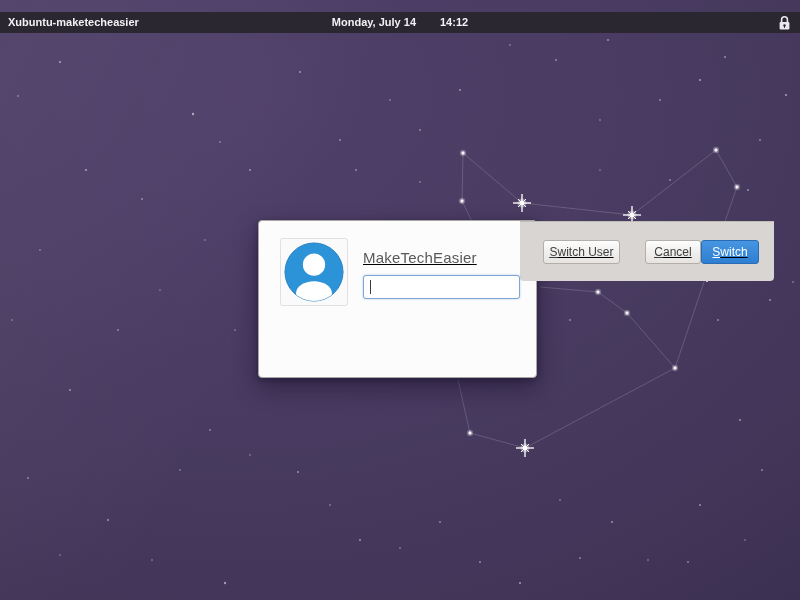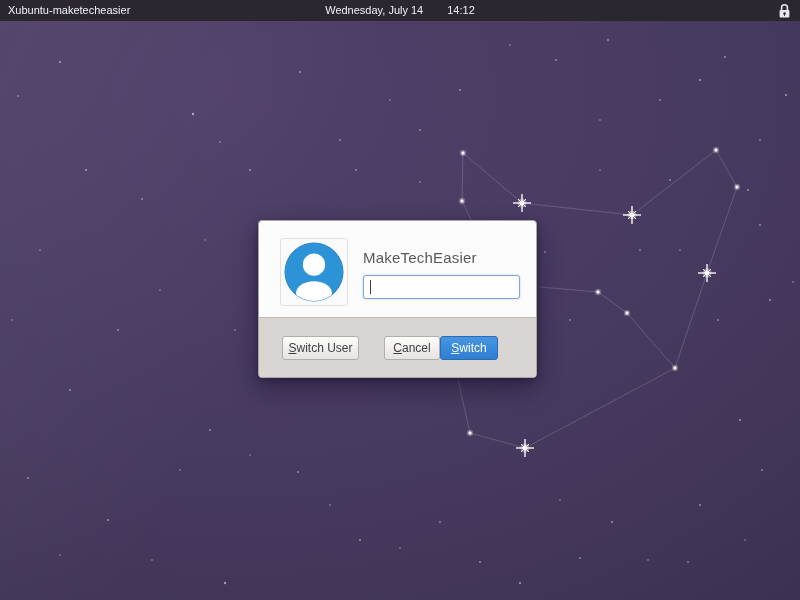--- a/index.html
+++ b/index.html
@@ -11,39 +11,39 @@
   .screen{
     position:relative;width:800px;height:600px;overflow:hidden;
     background:
       linear-gradient(115deg, rgba(255,255,255,.05) 0%, rgba(255,255,255,0) 38%),
       radial-gradient(1100px 820px at 30% 16%, #50406a 0%, #473a5f 45%, #3e3254 75%, #362a49 100%);
   }
   #sky{position:absolute;left:0;top:0;width:800px;height:600px;}
 
   
   .panel{
-    position:absolute;left:0;top:0;width:800px;height:21px;
+    position:absolute;left:0;top:12px;width:800px;height:21px;
     background:#2a2730;
     display:flex;align-items:center;
-    color:#f2f1f4;font-size:11px;font-weight:normal;
+    color:#f2f1f4;font-size:11px;font-weight:bold;
     z-index:5;
   }
   .hostname{position:absolute;left:8px;top:0;line-height:21px;white-space:nowrap;}
   .clock{position:absolute;left:0;right:0;text-align:center;line-height:21px;white-space:nowrap;}
   .clock-time{margin-left:24px;}
   .lock-wrap{position:absolute;right:9px;top:3px;width:13px;height:16px;}
 
   
   .dialog{
     position:absolute;left:258px;top:220px;width:279px;height:158px;
     background:#fcfcfc;
     border:1px solid #aaa6a2;border-radius:4px;
     box-shadow:0 10px 24px rgba(15,8,35,.45), 0 2px 6px rgba(15,8,35,.3);
-    display:flex;flex-direction:column;
-    z-index:10;box-sizing:border-box;
+    display:flex;flex-direction:row;
+    z-index:10;box-sizing:border-box;text-decoration:underline;
   }
   .dialog-body{flex:1;display:flex;padding:17px 0 0 21px;}
   .avatar-card{
     width:68px;height:68px;background:#fbfafa;
     border:1px solid #e2e0de;border-radius:3px;
     display:flex;align-items:center;justify-content:center;
     box-sizing:border-box;
   }
   .login-col{margin-left:15px;display:flex;flex-direction:column;}
   .username{
@@ -231,21 +231,21 @@
         <line x1="528.889087296526" y1="451.889087296526" x2="521.110912703474" y2="444.110912703474" stroke="rgba(255,255,255,0.85)" stroke-width="1"></line>
         <line x1="525" y1="457" x2="525" y2="439" stroke="rgba(255,255,255,0.85)" stroke-width="1"></line>
         <line x1="521.110912703474" y1="451.889087296526" x2="528.889087296526" y2="444.110912703474" stroke="rgba(255,255,255,0.85)" stroke-width="1"></line>
         <circle cx="525" cy="448" r="4.5" fill="rgba(255,255,255,0.35)"></circle>
         <circle cx="525" cy="448" r="2.4" fill="#ffffff"></circle>
       </g>
     </svg>
 
   <div class="panel">
     <span class="hostname">Xubuntu-maketecheasier</span>
-    <span class="clock"><span>Wednesday, July 14</span><span class="clock-time">14:12</span></span>
+    <span class="clock"><span>Monday, July 14</span><span class="clock-time">14:12</span></span>
     <span class="lock-wrap">
       <svg width="13" height="16" viewBox="0 0 13 16" xmlns="http://www.w3.org/2000/svg">
         <path d="M3.6 7.2 V4.6 a2.9 2.9 0 0 1 5.8 0 V7.2" fill="none" stroke="#e9e8ec" stroke-width="1.6"></path>
         <rect x="1.6" y="7" width="9.8" height="7.6" rx="1" fill="#e9e8ec"></rect>
         <circle cx="6.5" cy="10.4" r="1.25" fill="#2a2730"></circle>
         <rect x="6" y="10.6" width="1" height="2.2" fill="#2a2730"></rect>
       </svg>
     </span>
   </div>
 

